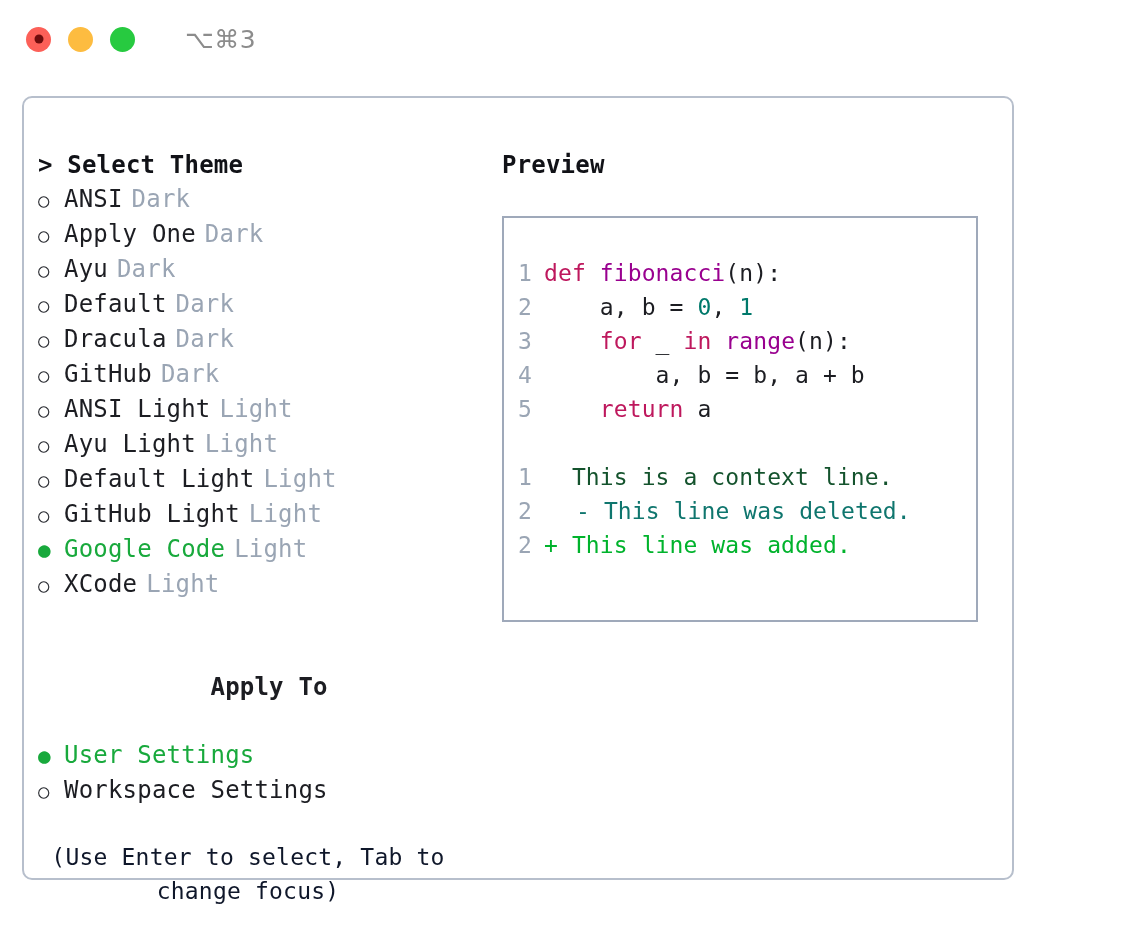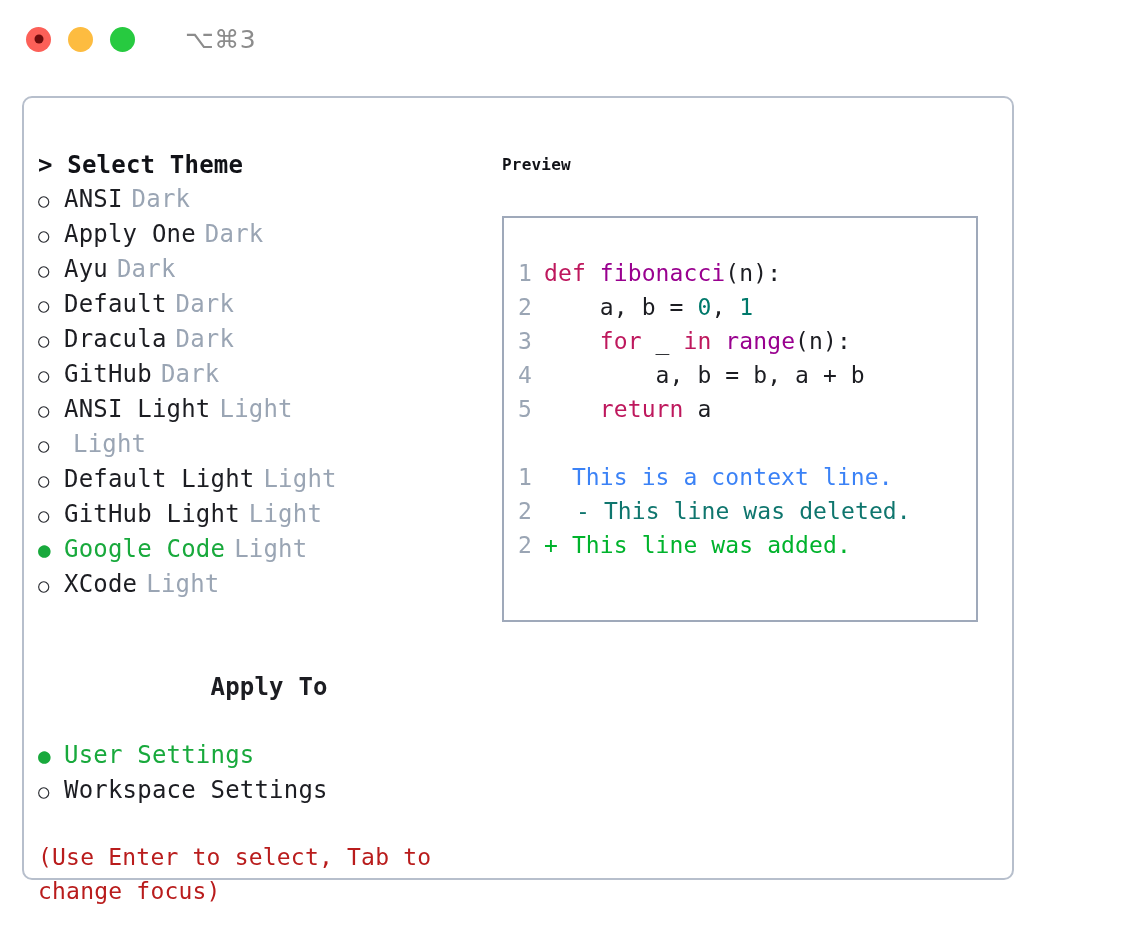--- a/index.html
+++ b/index.html
@@ -126,34 +126,35 @@
     color: #9aa5b4;
     margin-left: 9px;
   }
 
   .spacer-12 { height: 34px; }
 
   .hint {
     margin-top: 32px;
     font-size: 23px;
     line-height: 34px;
-    color: #b91c1c;
+    color: #0f172a;
     width: 420px;
     letter-spacing: 0.2px;
+    text-align: center;
   }
 
   
   .right-col {
     position: absolute;
     left: 478px;
     top: 50px;
     width: 500px;
   }
   .preview-title {
-    font-size: 16px;
+    font-size: 24px;
     font-weight: 700;
     color: #111217;
     line-height: 34px;
     letter-spacing: 0.2px;
   }
   .code-box {
     margin-top: 34px;
     width: 476px;
     height: 406px;
     border: 2px solid #9fa9ba;
@@ -173,21 +174,21 @@
     text-align: right;
     color: #9aa5b4;
     padding-right: 12px;
   }
   .code-text { color: #1c1d22; }
 
   .tok-kw   { color: #be185d; }
   .tok-fn   { color: #99008f; }
   .tok-num  { color: #00796b; }
   .tok-pl   { color: #1c1d22; }
-  .tok-ctx  { color: #3b82f6; }
+  .tok-ctx  { color: #14532d; }
   .tok-del  { color: #0f766e; margin-left: 32px; }
   .tok-add  { color: #00b32c; }
 
   .gap-line { height: 34px; }
 </style>
 </head>
 <body>
 
 <div id="app">
 
@@ -208,21 +209,21 @@
         <div class="section-head">&gt; Select Theme</div>
 
         <div id="theme-list">
             <div class="opt-row"><span class="bullet">○</span><span class="opt-label">ANSI</span><span class="opt-tag">Dark</span></div>
             <div class="opt-row"><span class="bullet">○</span><span class="opt-label">Apply One</span><span class="opt-tag">Dark</span></div>
             <div class="opt-row"><span class="bullet">○</span><span class="opt-label">Ayu</span><span class="opt-tag">Dark</span></div>
             <div class="opt-row"><span class="bullet">○</span><span class="opt-label">Default</span><span class="opt-tag">Dark</span></div>
             <div class="opt-row"><span class="bullet">○</span><span class="opt-label">Dracula</span><span class="opt-tag">Dark</span></div>
             <div class="opt-row"><span class="bullet">○</span><span class="opt-label">GitHub</span><span class="opt-tag">Dark</span></div>
             <div class="opt-row"><span class="bullet">○</span><span class="opt-label">ANSI Light</span><span class="opt-tag">Light</span></div>
-            <div class="opt-row"><span class="bullet">○</span><span class="opt-tag">Light</span></div>
+            <div class="opt-row"><span class="bullet">○</span><span class="opt-label">Ayu Light</span><span class="opt-tag">Light</span></div>
             <div class="opt-row"><span class="bullet">○</span><span class="opt-label">Default Light</span><span class="opt-tag">Light</span></div>
             <div class="opt-row"><span class="bullet">○</span><span class="opt-label">GitHub Light</span><span class="opt-tag">Light</span></div>
             <div class="opt-row sel"><span class="bullet sel">●</span><span class="opt-label">Google Code</span><span class="opt-tag">Light</span></div>
             <div class="opt-row"><span class="bullet">○</span><span class="opt-label">XCode</span><span class="opt-tag">Light</span></div>
           </div>
 
         <div class="spacer-12"></div>
 
         <div class="section-head unfocused">
           <span style="display:inline-block;width:26px;"></span><span>Apply To</span>

